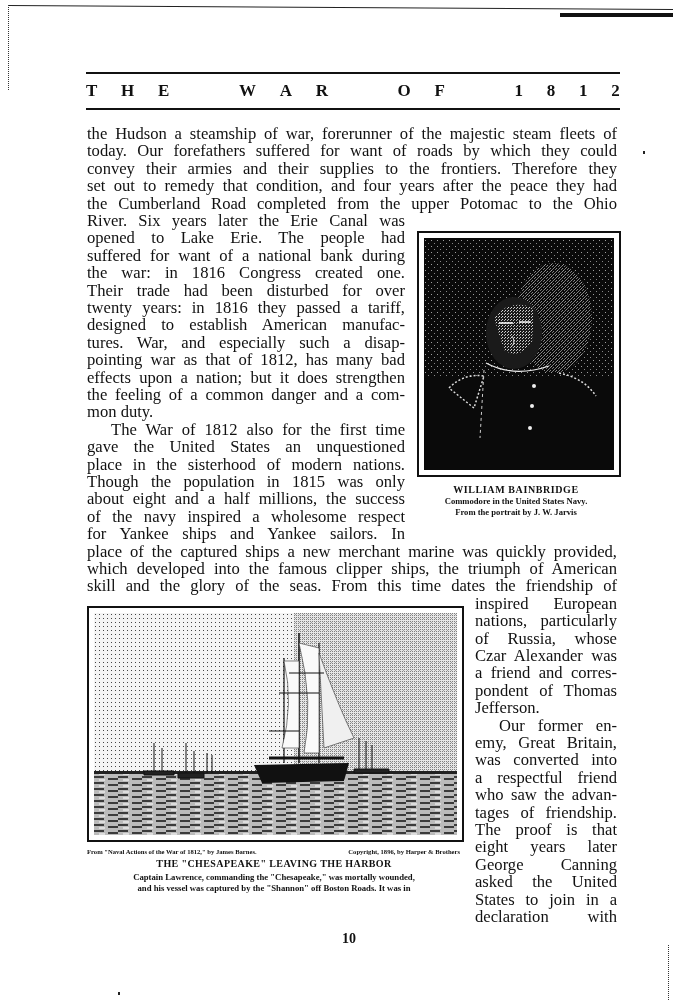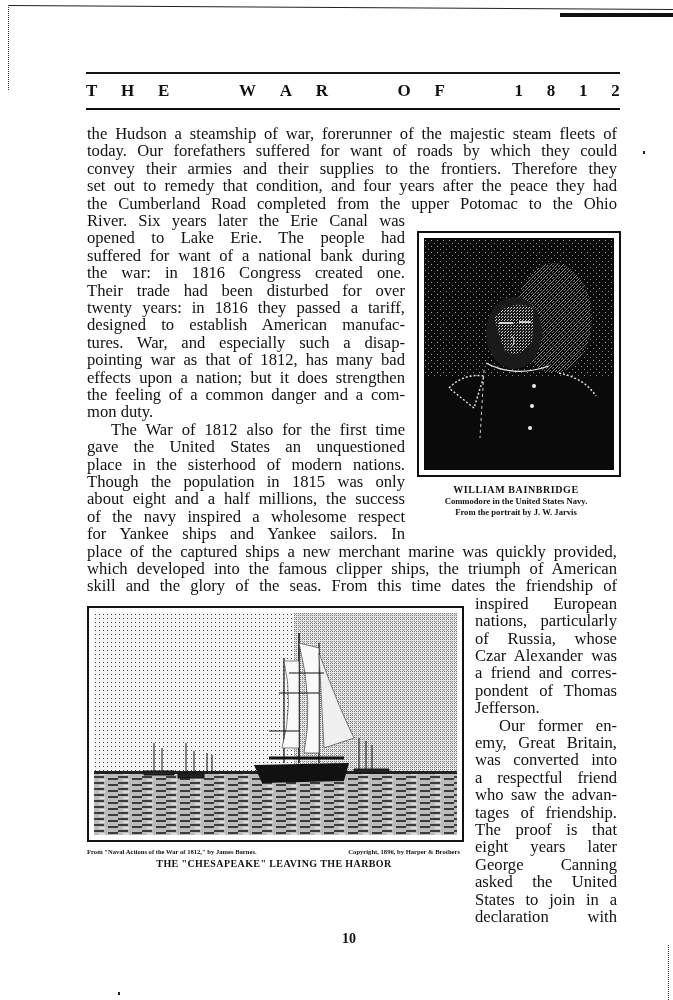--- a/index.html
+++ b/index.html
@@ -215,15 +215,17 @@
       </g>
     </svg>
   </div>
 </div>
 <div class="ship-credit">
   <span>From "Naval Actions of the War of 1812," by James Barnes.</span>
   <span>Copyright, 1896, by Harper &amp; Brothers</span>
 </div>
 <div class="ship-caption">
   <div class="title">THE "CHESAPEAKE" LEAVING THE HARBOR</div>
+  <div>Captain Lawrence, commanding the "Chesapeake," was mortally wounded,</div>
+  <div>and his vessel was captured by the "Shannon" off Boston Roads.  It was in</div>
 </div>
 
 <div class="page-number">10</div>
 
 </body></html>

